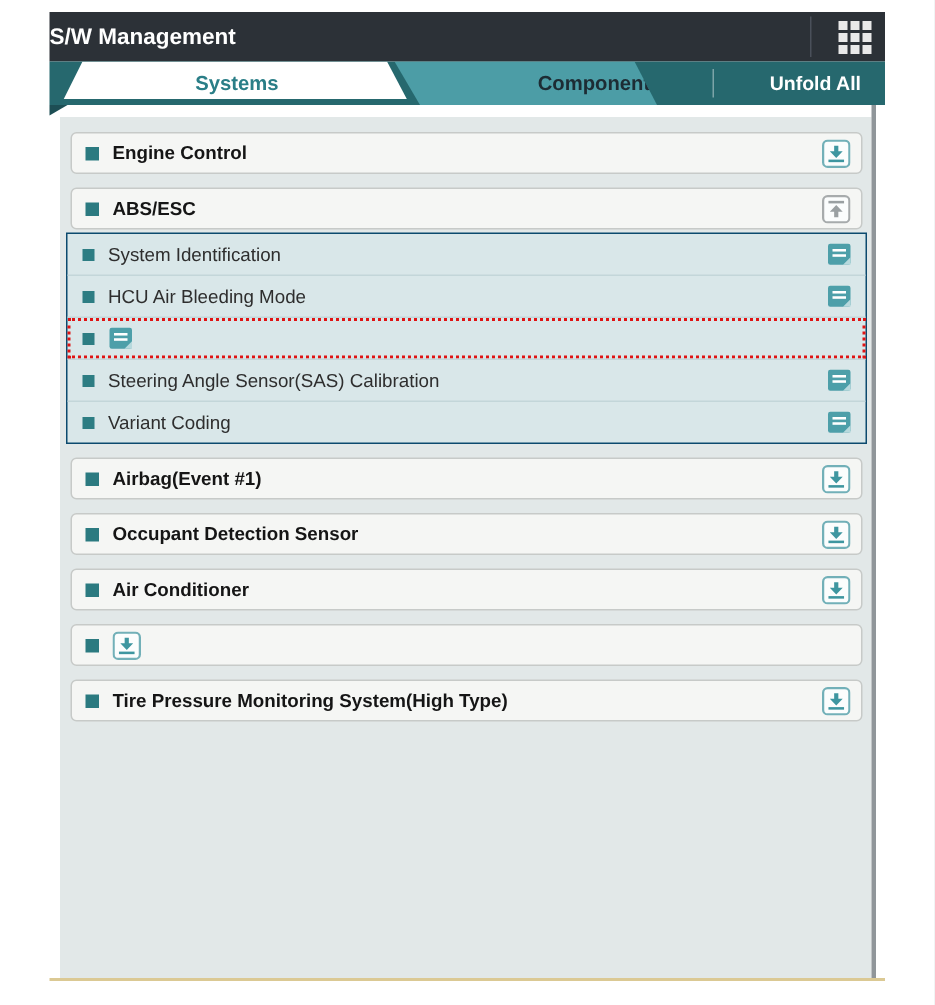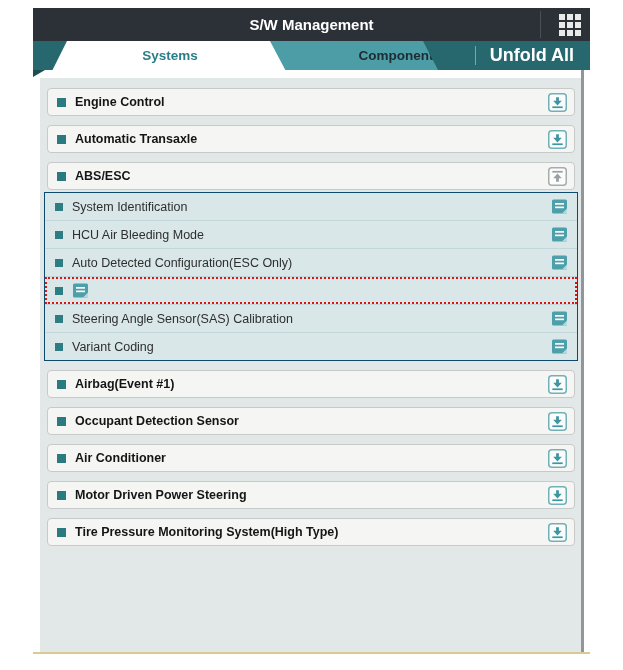--- a/index.html
+++ b/index.html
@@ -10,56 +10,56 @@
     -webkit-font-smoothing:antialiased;
   }
 
   
   .titlebar {
     position:absolute; left:33px; top:8px; width:557px; height:33px;
     background:var(--header-bg,#2c3137);
   }
   .title {
     position:absolute; left:0; right:0; top:0; height:33px; line-height:33px;
-    text-align:center; color:#ffffff; font-weight:bold; font-size:15px;
+    color:#ffffff; font-weight:bold; font-size:15px;
   }
   .header-sep {
     position:absolute; left:507px; top:3px; width:1px; height:27px; background:#4a505a;
   }
   .grid-icon {
     position:absolute; right:9px; top:6px; width:22px; height:22px;
     display:grid; grid-template-columns:repeat(3,6px); grid-template-rows:repeat(3,6px); gap:2px;
   }
   .grid-icon span { background:#e9e9e9; }
 
   
   .tabbar {
     position:absolute; left:33px; top:41px; width:557px; height:29px;
     background:var(--tabbar-bg,#26686e);
   }
   .tab-systems {
-    position:absolute; left:12px; top:0; width:250px; height:36px; background:#ffffff;
+    position:absolute; left:0; top:0; width:250px; height:25px; background:#ffffff;
     clip-path:polygon(22px 0, 225px 0, 244px 36px, 4px 36px);
     color:var(--systems-tab-text,#2a7e87); font-weight:bold; font-size:13.5px;
     text-align:center; line-height:29px;
   }
   .tab-components {
     position:absolute; left:228px; top:0; width:180px; height:29px;
     background:var(--components-tab-bg,#4c9da6);
     clip-path:polygon(2px 0, 162px 0, 177px 29px, 19px 29px);
     color:#1d2c34; font-weight:bold; font-size:13.5px;
     text-align:right; line-height:29px;
   }
   .tab-divider {
     position:absolute; left:442px; top:5px; width:1px; height:19px;
     background:rgba(255,255,255,.4);
   }
   .unfold {
     position:absolute; right:16px; top:0; height:29px; line-height:29px;
-    color:#ffffff; font-weight:bold; font-size:18px;
+    color:#ffffff; font-weight:bold; font-size:13px;
   }
   .tab-tail {
     position:absolute; left:33px; top:70px; width:0; height:0;
     border-top:7px solid #1d4e54; border-right:12px solid transparent;
   }
 
   
   .content {
     position:absolute; left:40px; top:78px; width:541px; height:574px;
     background:var(--content-bg,#e2e8e8); overflow:hidden;
@@ -138,31 +138,20 @@
       <span class="row-btn">
         <svg width="19" height="19" viewBox="0 0 19 19">
           <rect x="0.75" y="0.75" width="17.5" height="17.5" rx="3" fill="#fbfdfd" stroke="#72b0b8" stroke-width="1.5"></rect>
           <path d="M8.1 4.2 h2.8 v3.6 h2.9 l-4.3 4.6 -4.3 -4.6 h2.9 z" fill="#3e96a0"></path>
           <rect x="4.3" y="13.4" width="10.4" height="1.7" fill="#3e96a0"></rect>
         </svg>
       </span>
     </div>
     <div class="row">
       <span class="bullet"></span>
-      <span class="row-label">Automatic Transaxle</span>
-      <span class="row-btn">
-        <svg width="19" height="19" viewBox="0 0 19 19">
-          <rect x="0.75" y="0.75" width="17.5" height="17.5" rx="3" fill="#fbfdfd" stroke="#72b0b8" stroke-width="1.5"></rect>
-          <path d="M8.1 4.2 h2.8 v3.6 h2.9 l-4.3 4.6 -4.3 -4.6 h2.9 z" fill="#3e96a0"></path>
-          <rect x="4.3" y="13.4" width="10.4" height="1.7" fill="#3e96a0"></rect>
-        </svg>
-      </span>
-    </div>
-    <div class="row">
-      <span class="bullet"></span>
       <span class="row-label">ABS/ESC</span>
       <span class="row-btn">
         <svg width="19" height="19" viewBox="0 0 19 19">
           <rect x="0.75" y="0.75" width="17.5" height="17.5" rx="3" fill="#fbfdfd" stroke="#a7abac" stroke-width="1.5"></rect>
           <rect x="4.3" y="3.9" width="10.4" height="1.7" fill="#9aa0a2"></rect>
           <path d="M8.1 14.8 h2.8 v-3.6 h2.9 l-4.3 -4.6 -4.3 4.6 h2.9 z" fill="#9aa0a2"></path>
         </svg>
       </span>
     </div>
     <div class="subpanel">
@@ -183,32 +172,20 @@
         <span class="sub-label">HCU Air Bleeding Mode</span>
         <span class="sub-btn">
           <svg width="17" height="17" viewBox="0 0 17 17">
             <rect x="1" y="1.5" width="15" height="14" rx="1.5" fill="#4d9fa9"></rect>
             <rect x="4" y="5" width="9" height="1.7" fill="#ffffff"></rect>
             <rect x="4" y="8.5" width="9" height="1.7" fill="#ffffff"></rect>
             <path d="M16 10.5 L16 15.5 L11 15.5 Z" fill="#b7d9dd"></path>
           </svg>
         </span>
       </div>
-      <div class="sub-row">
-        <span class="sub-bullet"></span>
-        <span class="sub-label">Auto Detected Configuration(ESC Only)</span>
-        <span class="sub-btn">
-          <svg width="17" height="17" viewBox="0 0 17 17">
-            <rect x="1" y="1.5" width="15" height="14" rx="1.5" fill="#4d9fa9"></rect>
-            <rect x="4" y="5" width="9" height="1.7" fill="#ffffff"></rect>
-            <rect x="4" y="8.5" width="9" height="1.7" fill="#ffffff"></rect>
-            <path d="M16 10.5 L16 15.5 L11 15.5 Z" fill="#b7d9dd"></path>
-          </svg>
-        </span>
-      </div>
       <div class="sub-row selected">
         <span class="sub-bullet"></span>
         <span class="sub-btn">
           <svg width="17" height="17" viewBox="0 0 17 17">
             <rect x="1" y="1.5" width="15" height="14" rx="1.5" fill="#4d9fa9"></rect>
             <rect x="4" y="5" width="9" height="1.7" fill="#ffffff"></rect>
             <rect x="4" y="8.5" width="9" height="1.7" fill="#ffffff"></rect>
             <path d="M16 10.5 L16 15.5 L11 15.5 Z" fill="#b7d9dd"></path>
           </svg>
         </span>
@@ -266,21 +243,20 @@
       <span class="row-btn">
         <svg width="19" height="19" viewBox="0 0 19 19">
           <rect x="0.75" y="0.75" width="17.5" height="17.5" rx="3" fill="#fbfdfd" stroke="#72b0b8" stroke-width="1.5"></rect>
           <path d="M8.1 4.2 h2.8 v3.6 h2.9 l-4.3 4.6 -4.3 -4.6 h2.9 z" fill="#3e96a0"></path>
           <rect x="4.3" y="13.4" width="10.4" height="1.7" fill="#3e96a0"></rect>
         </svg>
       </span>
     </div>
     <div class="row">
       <span class="bullet"></span>
-      <span class="row-label">Motor Driven Power Steering</span>
       <span class="row-btn">
         <svg width="19" height="19" viewBox="0 0 19 19">
           <rect x="0.75" y="0.75" width="17.5" height="17.5" rx="3" fill="#fbfdfd" stroke="#72b0b8" stroke-width="1.5"></rect>
           <path d="M8.1 4.2 h2.8 v3.6 h2.9 l-4.3 4.6 -4.3 -4.6 h2.9 z" fill="#3e96a0"></path>
           <rect x="4.3" y="13.4" width="10.4" height="1.7" fill="#3e96a0"></rect>
         </svg>
       </span>
     </div>
     <div class="row">
       <span class="bullet"></span>

